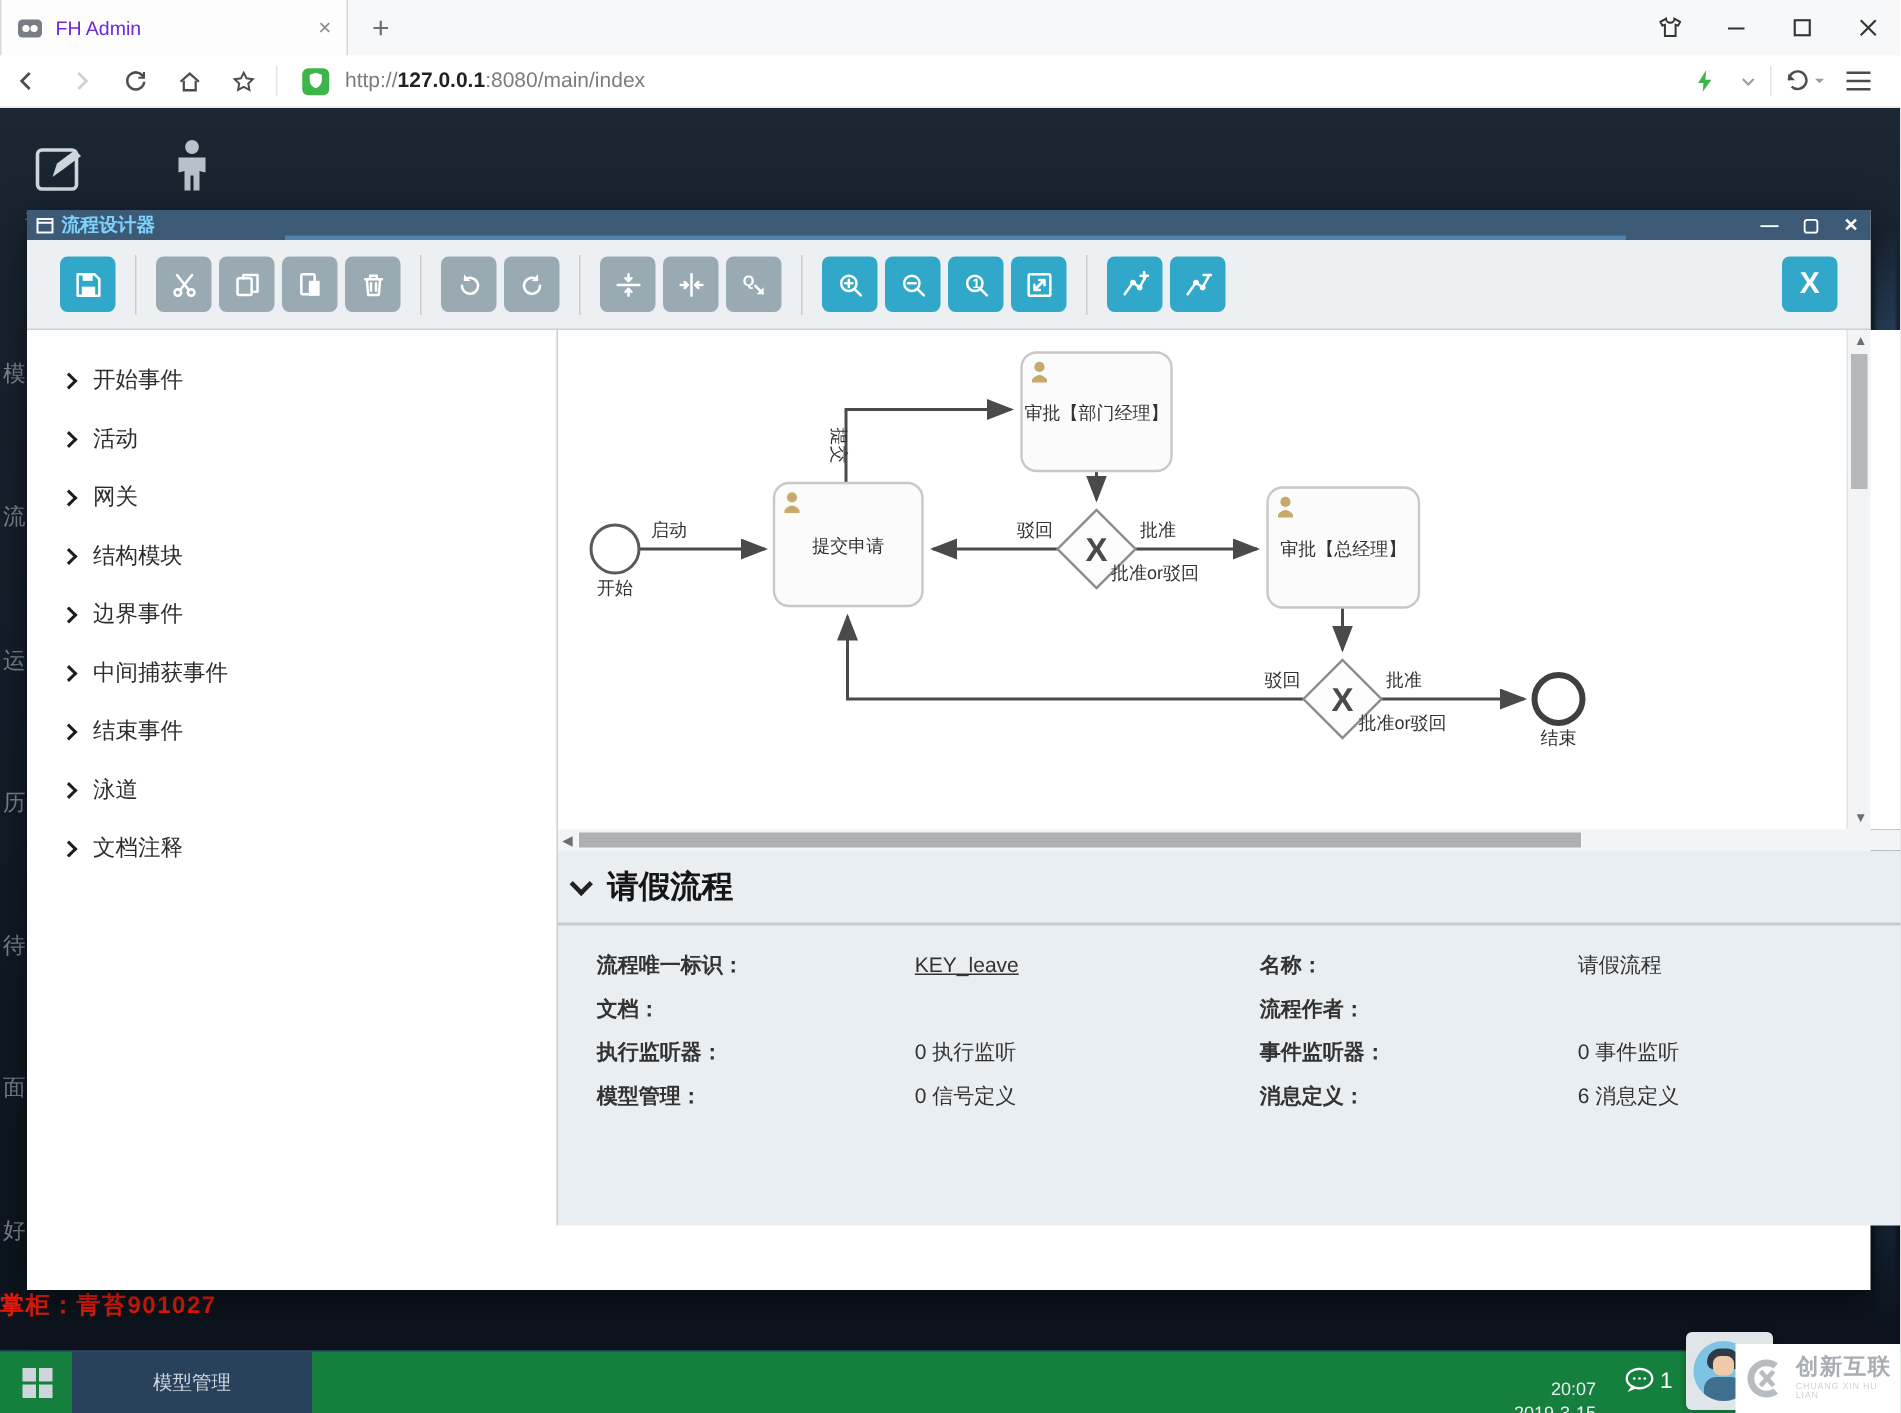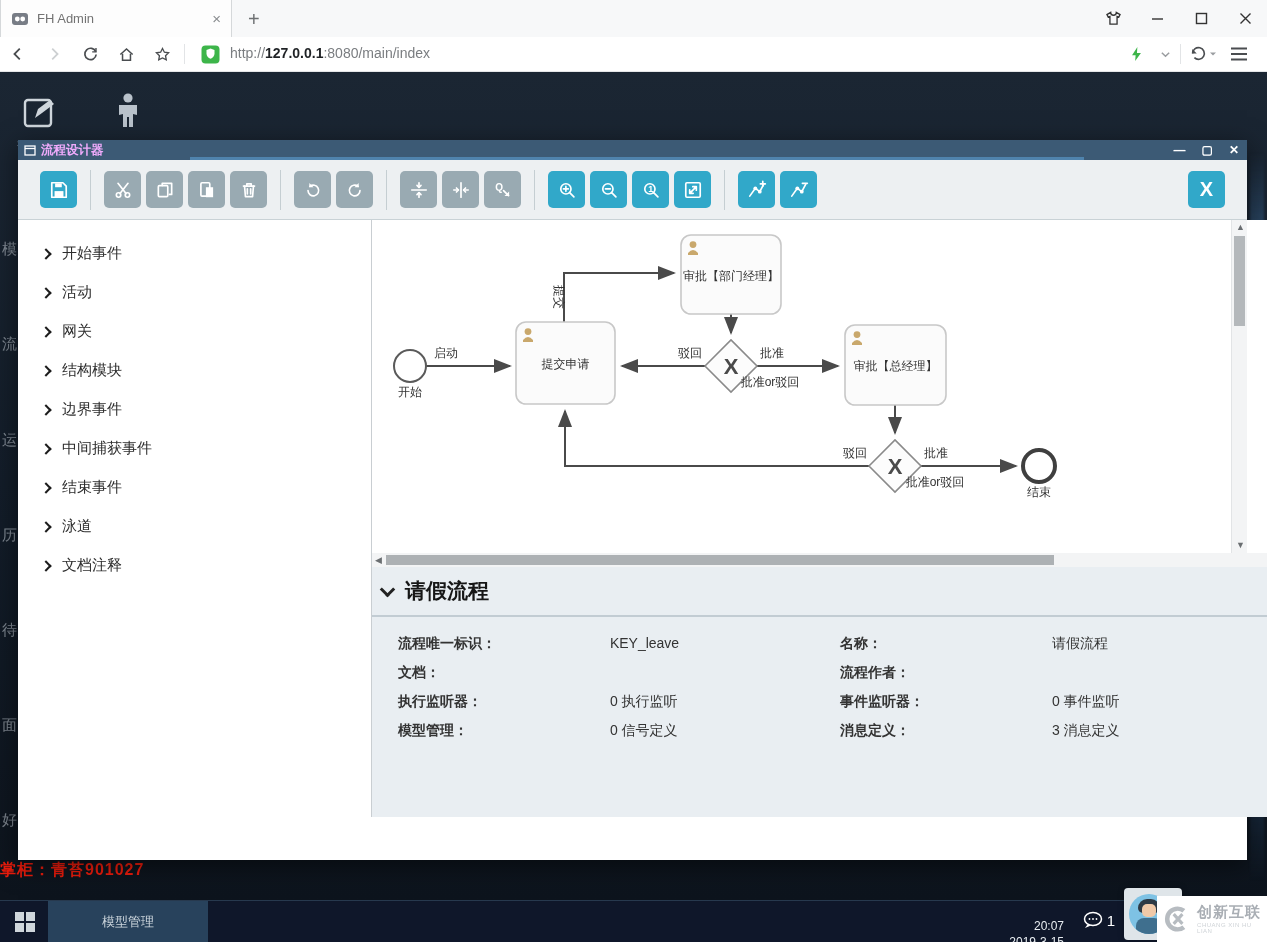--- a/index.html
+++ b/index.html
@@ -3,21 +3,21 @@
 <meta charset="utf-8">
 <style>
   * { margin:0; padding:0; box-sizing:border-box; }
   html,body { width:1267px; height:942px; overflow:hidden; font-family:"Liberation Sans",sans-serif; }
   .screen { position:relative; width:1267px; height:942px; background:#fff; overflow:hidden; }
 
   
   .tabbar { position:absolute; left:0; top:0; width:1267px; height:37px; background:#f7f8f9; }
   .tab { position:absolute; left:0; top:0; width:232px; height:37px; background:#fdfdfd;
          border:1px solid #d5d8da; border-top:none; border-bottom:none; display:flex; align-items:center; padding:0 10px; }
-  .tab-title { font-size:13px; color:#737373; flex:1; margin-left:8px; }
+  .tab-title { font-size:13px; color:#6d28d9; flex:1; margin-left:8px; }
   .tab-close { font-size:15px; color:#8a8d90; cursor:pointer; }
   .newtab { position:absolute; left:248px; top:8px; font-size:20px; color:#6d7073; }
   .winctl { position:absolute; top:0; right:0; height:37px; display:flex; align-items:center; gap:0; }
   .winctl .wbtn { width:44px; height:37px; display:flex; align-items:center; justify-content:center; color:#222; }
   .navbar { position:absolute; left:0; top:37px; width:1267px; height:35px; background:#fff; border-bottom:1px solid #e4e6e8; display:flex; align-items:center; }
   .nav-ico { width:36px; height:30px; display:flex; align-items:center; justify-content:center; }
   .nav-sep { width:1px; height:20px; background:#e2e4e6; margin:0 4px; }
   .urlbox { display:flex; margin-left:12px; flex:1; }
   .url-text { font-size:14px; color:#7a7d80; margin-left:10px; }
   .url-text b { color:#1f2225; font-weight:bold; }
@@ -31,21 +31,21 @@
   .app-ico { position:absolute; width:78px; text-align:center; color:#8d98a2; font-size:12px; }
   .app-ico .glyph { height:36px; display:flex; align-items:flex-end; justify-content:center; margin-bottom:10px; }
   .edge-frag { position:absolute; left:2px; width:16px; overflow:hidden; color:rgba(230,238,245,.5); font-size:15px; }
   .red-mark { position:absolute; left:0px; top:788px; color:#ee1c0c; font-size:16px; font-weight:bold; letter-spacing:1px; }
 
   
   .dialog { position:absolute; left:18px; top:140px; width:1229px; height:720px; background:#fff;
             box-shadow:0 6px 24px rgba(0,0,0,.5); }
   .titlebar { position:relative; height:20px; background:#3c5a75; display:flex; align-items:center; padding:0 6px; }
   .titlebar .t-ico { margin-right:5px; }
-  .titlebar .t-text { color:#f0abfc; font-size:12.5px; font-weight:bold; }
+  .titlebar .t-text { color:#7dd3fc; font-size:12.5px; font-weight:bold; }
   .t-accent { position:absolute; left:172px; bottom:0; width:894px; height:3px; background:#4f83ad; }
   .t-ctls { position:absolute; right:8px; top:0; height:20px; display:flex; align-items:center; gap:16px; }
   .t-ctls span { color:#fff; font-size:12px; font-weight:bold; line-height:1; }
   .appheader { height:43px; background:#373737; display:flex; align-items:center; padding-left:14px; }
   .brand { color:#fff; font-size:17px; font-weight:bold; margin-left:9px; }
   .brand-accent { color:#8dc63f; font-size:21px; margin-left:8px; }
   .toolbar { height:60px; background:#edf0f2; border-bottom:1px solid #c9d2d6; display:flex; align-items:center; padding-left:22px; position:relative; }
   .tb-group { display:flex; gap:5px; }
   .tb-sep { width:1px; height:40px; background:#c5ced2; margin:0 13px; }
   .tb-btn { width:37px; height:37px; border:none; border-radius:5px; display:flex; align-items:center; justify-content:center; cursor:pointer; }
@@ -69,21 +69,21 @@
   .props { position:absolute; left:0; top:347px; width:920px; height:250px; background:#e9eef2; }
   .props-head { height:50px; display:flex; align-items:center; padding-left:10px; border-bottom:2px solid #c2ccd3; }
   .props-chev { display:inline-block; padding:4px; border:solid #222; border-width:0 3px 3px 0; transform:rotate(45deg); margin:-4px 12px 0 0; }
   .props-title { font-size:21px; font-weight:bold; color:#161616; }
   .prow { position:relative; height:29px; }
   .prow span { position:absolute; top:6px; font-size:14px; color:#333; white-space:nowrap; }
   .prow .pl { font-weight:bold; }
   .props-rows { padding-top:12px; }
 
   
-  .taskbar { position:absolute; left:0; top:900px; width:1267px; height:42px; background:#0f172a; border-top:1px solid #27394e; }
+  .taskbar { position:absolute; left:0; top:900px; width:1267px; height:42px; background:#15803d; border-top:1px solid #27394e; }
   .start { position:absolute; left:8px; top:5px; width:34px; height:32px; display:flex; align-items:center; justify-content:center; }
   .task-item { position:absolute; left:48px; top:0; width:160px; height:42px; background:#28425c; color:#cdd6dd; font-size:13px;
                display:flex; align-items:center; justify-content:center; }
   .clock { position:absolute; right:203px; top:17px; text-align:right; color:#e8edf1; font-size:12px; line-height:16px; }
   .bubble { position:absolute; right:152px; top:9px; display:flex; align-items:center; color:#fff; font-size:15px; }
   .avatar-card { position:absolute; left:1124px; top:888px; width:58px; height:52px; background:#dfe5e9; border-radius:4px;
                  display:flex; align-items:center; justify-content:flex-start; padding-left:5px; box-shadow:0 0 6px rgba(0,0,0,.3); }
   .avatar { width:40px; height:40px; border-radius:50%; background:#7ec2e4; position:relative; overflow:hidden; }
   .avatar .hair { position:absolute; left:9px; top:5px; width:22px; height:14px; background:#2e3a45; border-radius:11px 11px 6px 6px; }
   .avatar .face { position:absolute; left:13px; top:10px; width:14px; height:13px; background:#f0c9a8; border-radius:5px; }
@@ -493,41 +493,41 @@
         </div>
 
         <div class="props">
           <div class="props-head">
             <span class="props-chev"></span>
             <span class="props-title">请假流程</span>
           </div>
           <div class="props-rows" id="props-rows">
               <div class="prow">
                 <span class="pl" style="left: 26px;">流程唯一标识：</span>
-                <span class="pv" style="left: 238px;">KEY_leave</span>
+                <span class="pv" style="left: 238px; text-decoration: underline;">KEY_leave</span>
                 <span class="pl" style="left: 468px;">名称：</span>
                 <span class="pv" style="left: 680px;">请假流程</span>
               </div>
               <div class="prow">
                 <span class="pl" style="left: 26px;">文档：</span>
                 <span class="pv" style="left: 238px;"></span>
                 <span class="pl" style="left: 468px;">流程作者：</span>
                 <span class="pv" style="left: 680px;"></span>
               </div>
               <div class="prow">
                 <span class="pl" style="left: 26px;">执行监听器：</span>
                 <span class="pv" style="left: 238px;">0 执行监听</span>
                 <span class="pl" style="left: 468px;">事件监听器：</span>
                 <span class="pv" style="left: 680px;">0 事件监听</span>
               </div>
               <div class="prow">
                 <span class="pl" style="left: 26px;">模型管理：</span>
                 <span class="pv" style="left: 238px;">0 信号定义</span>
                 <span class="pl" style="left: 468px;">消息定义：</span>
-                <span class="pv" style="left: 680px;">3 消息定义</span>
+                <span class="pv" style="left: 680px;">6 消息定义</span>
               </div>
             </div>
         </div>
       </div>
     </div>
   </div>
 
   <div class="taskbar">
     <div class="start">
       <svg width="22" height="22" viewBox="0 0 22 22">

